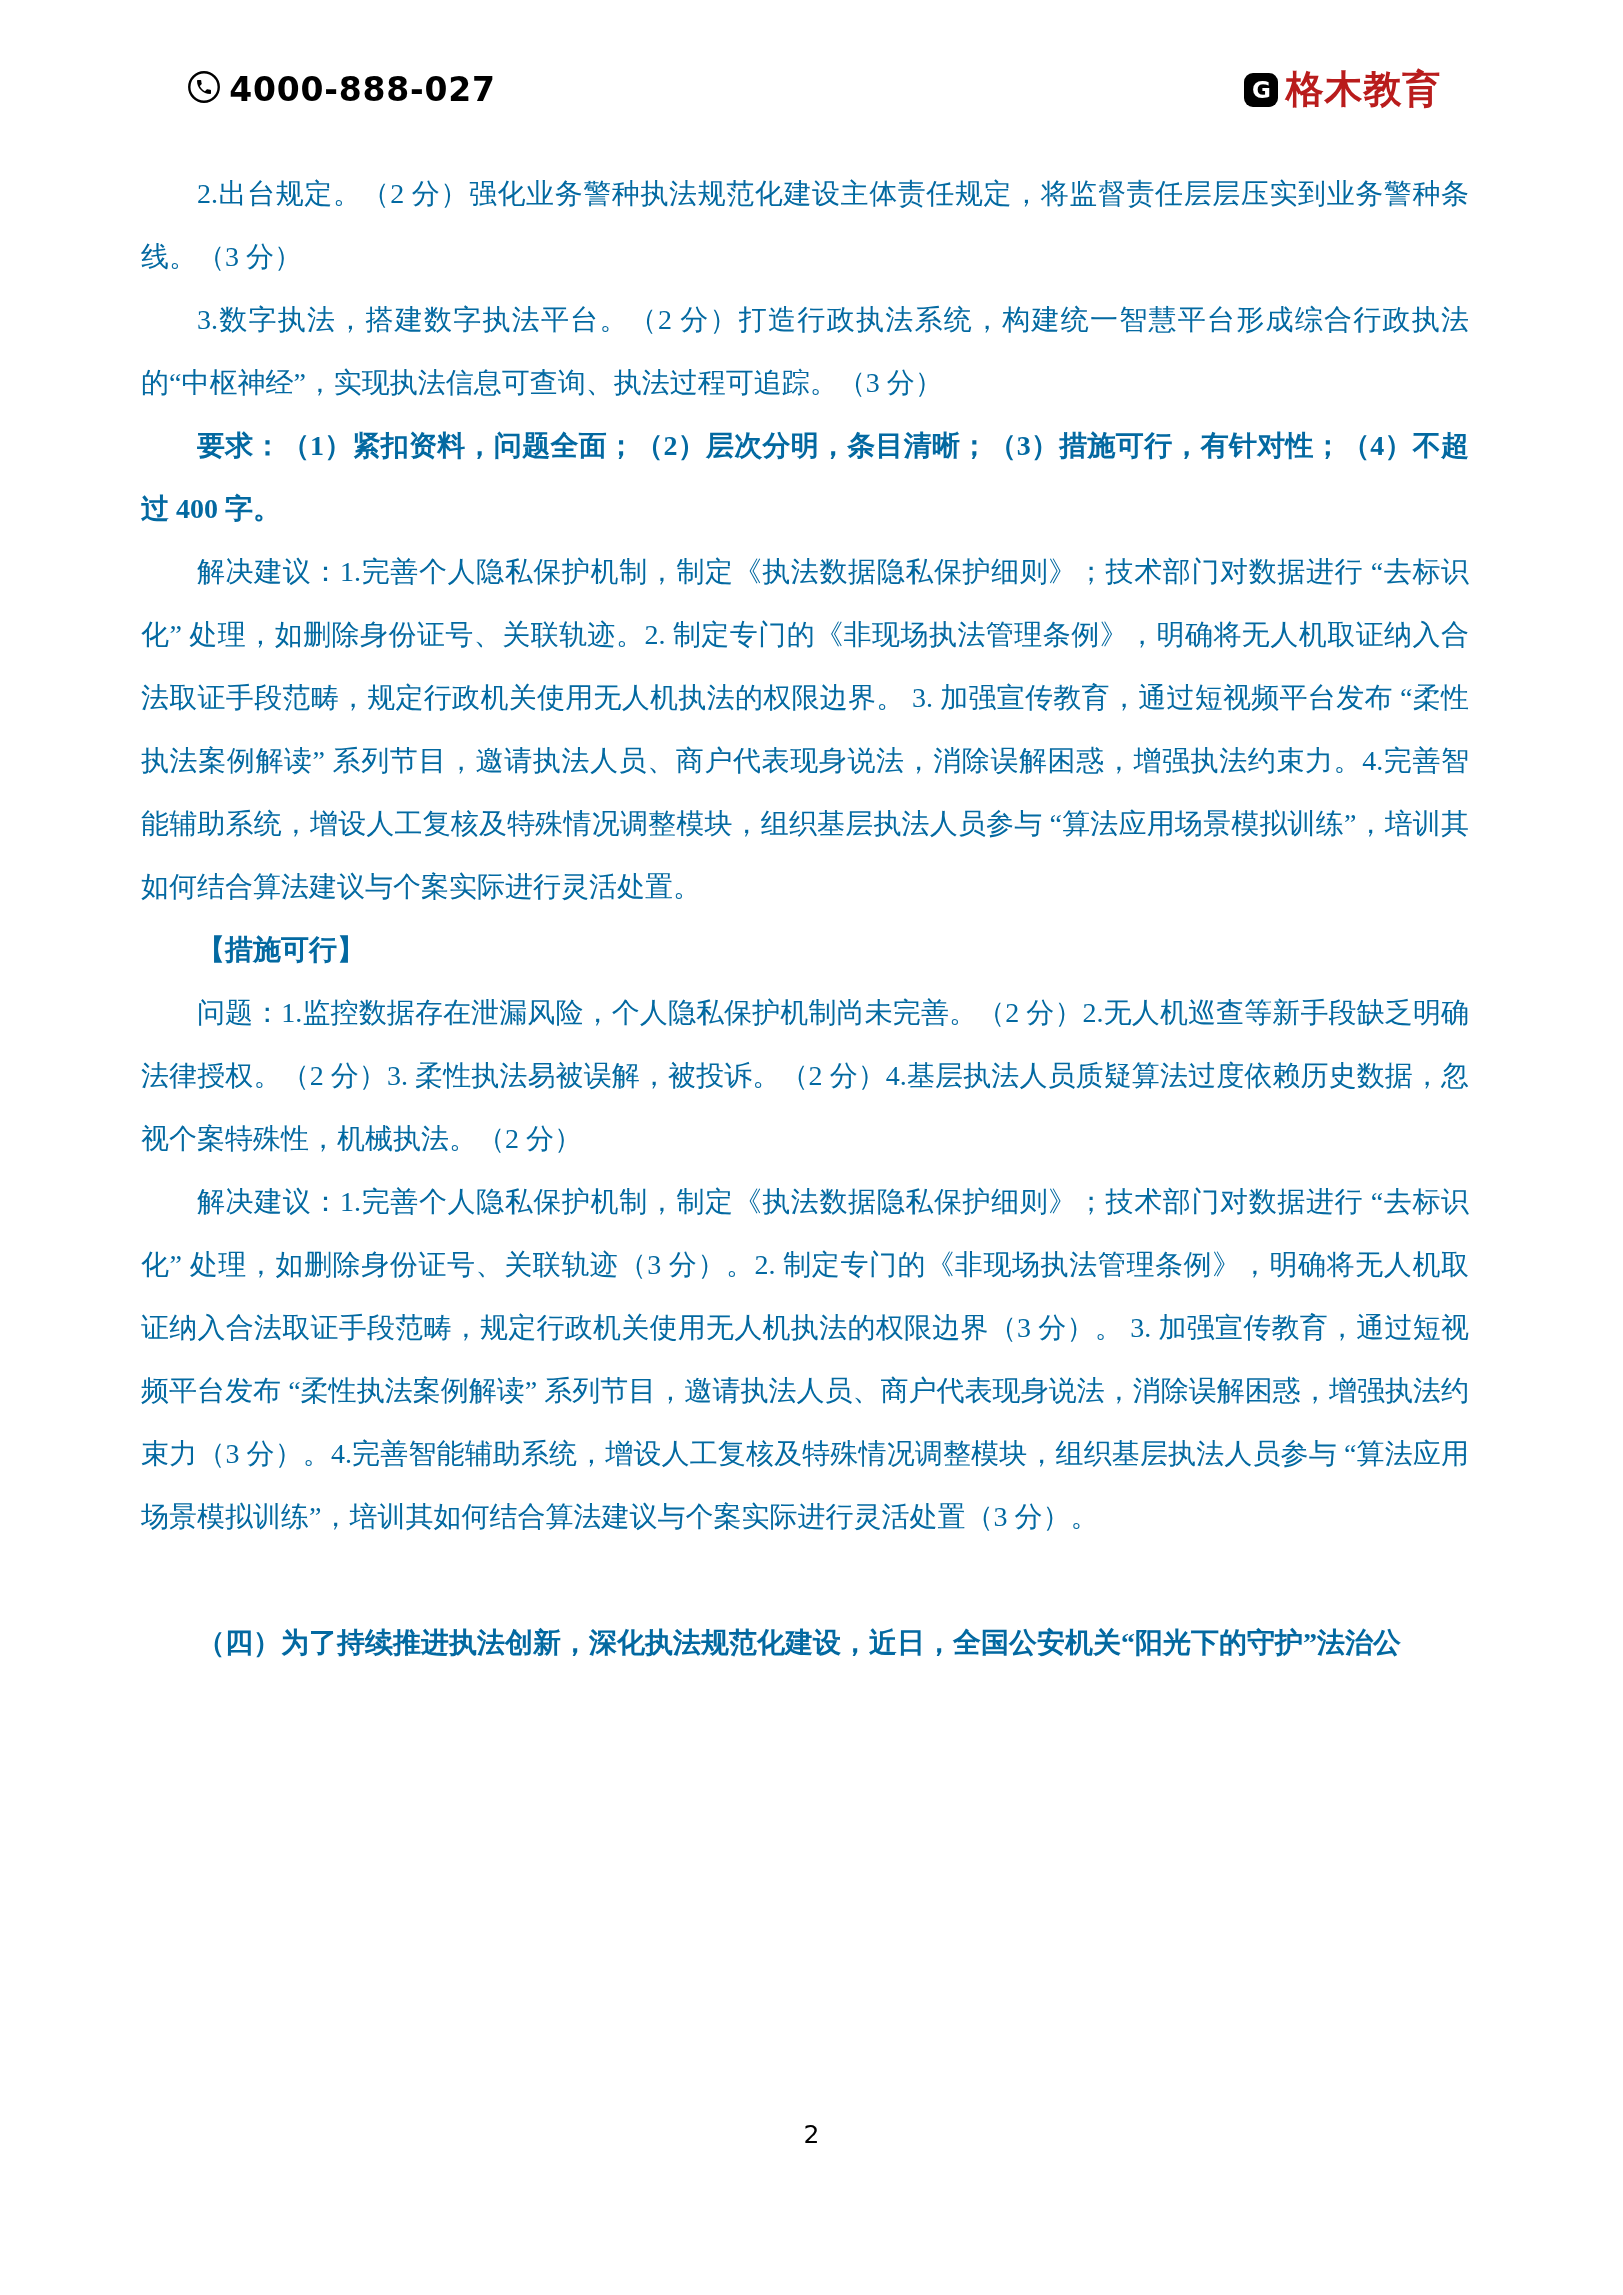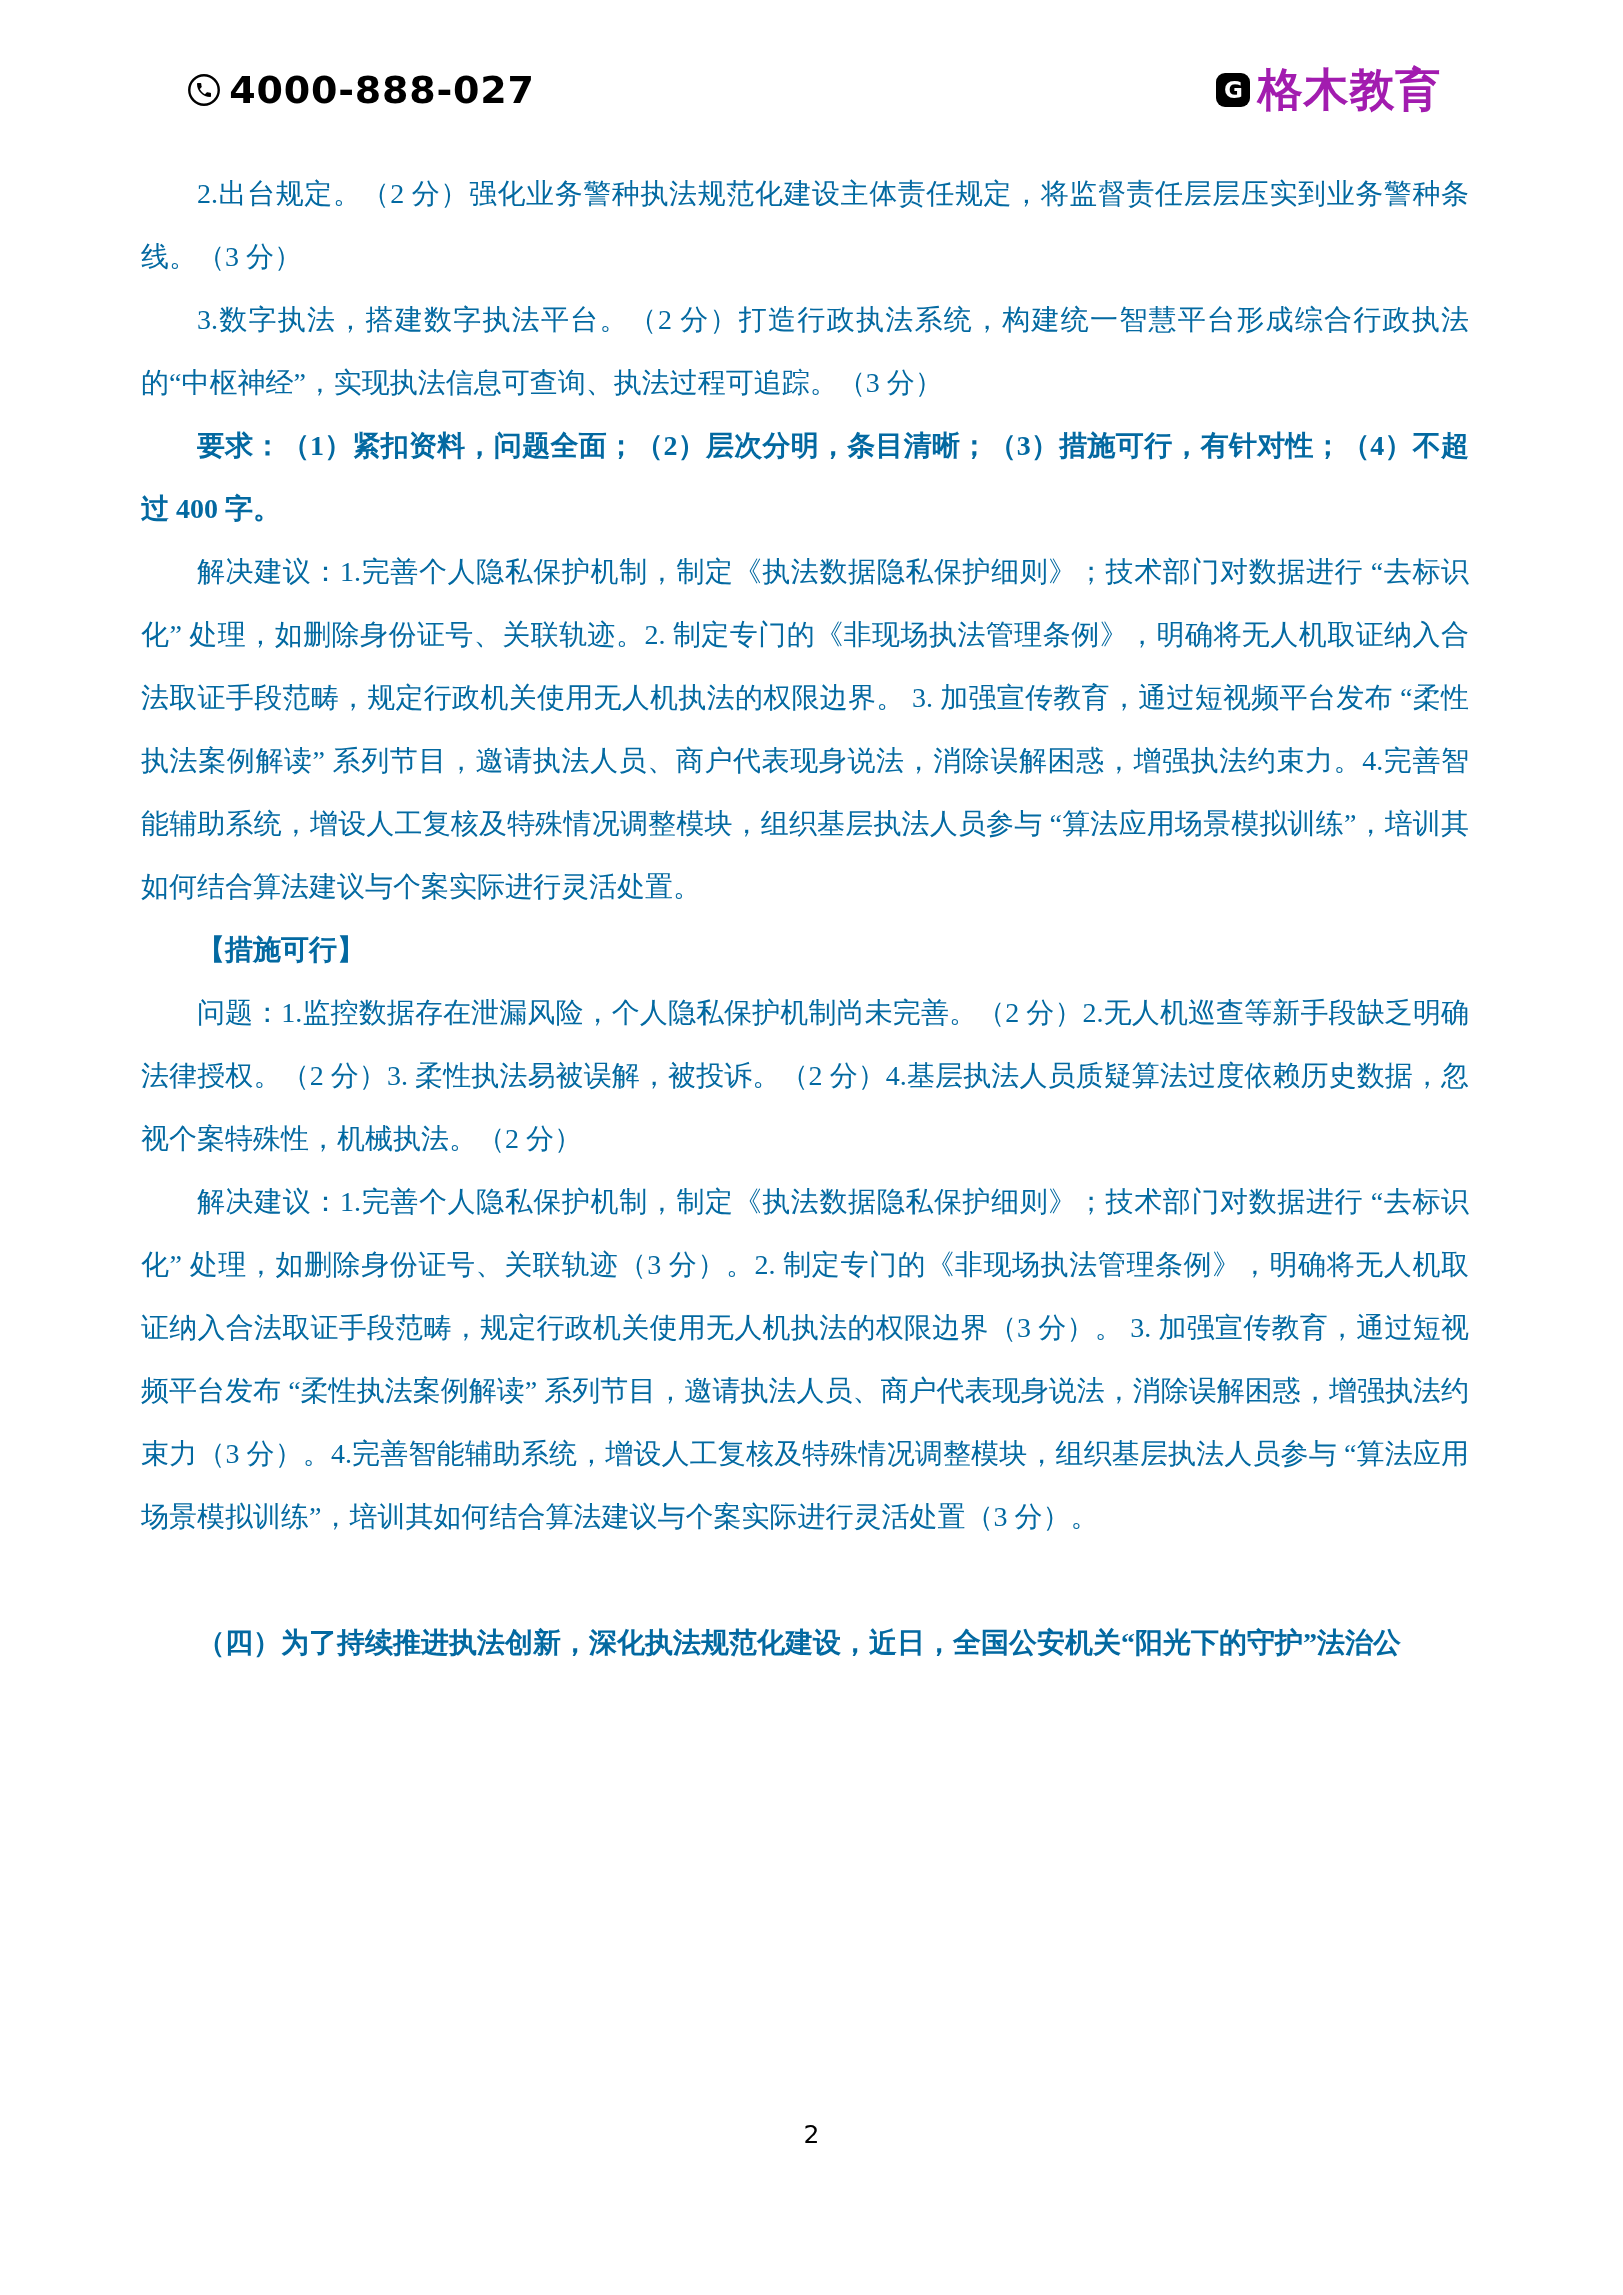--- a/index.html
+++ b/index.html
@@ -21,25 +21,24 @@
     top: 70px;
     left: 187px;
     right: 182px;
     height: 39px;
     display: flex;
     justify-content: space-between;
     align-items: center;
   }
   .phone {
     display: flex;
-    align-items: center;
     gap: 8.2px;
     font-family: "DejaVu Sans", "Liberation Sans", sans-serif;
     font-weight: bold;
-    font-size: 38px;
+    font-size: 33px;
     letter-spacing: 0.8px;
     color: #000;
   }
   .phone svg { display: block; }
   .brand {
     display: flex;
     align-items: center;
     gap: 7.4px;
   }
   .brand-badge {
@@ -52,23 +51,23 @@
     align-items: center;
     justify-content: center;
     font-family: "DejaVu Sans", "Liberation Sans", sans-serif;
     font-weight: bold;
     font-size: 23px;
     transform: none;
   }
   .brand-name {
     font-family: "DejaVu Sans", "Liberation Sans", sans-serif;
     font-weight: bold;
-    font-size: 45px;
+    font-size: 38px;
     letter-spacing: 0.8px;
-    color: #a21caf;
+    color: #b91c1c;
   }
   
   .main {
     position: absolute;
     top: 162px;
     left: 141px;
     width: 1328px;
     font-family: "Liberation Serif", "DejaVu Serif", serif;
     font-size: 28px;
     line-height: 63px;

